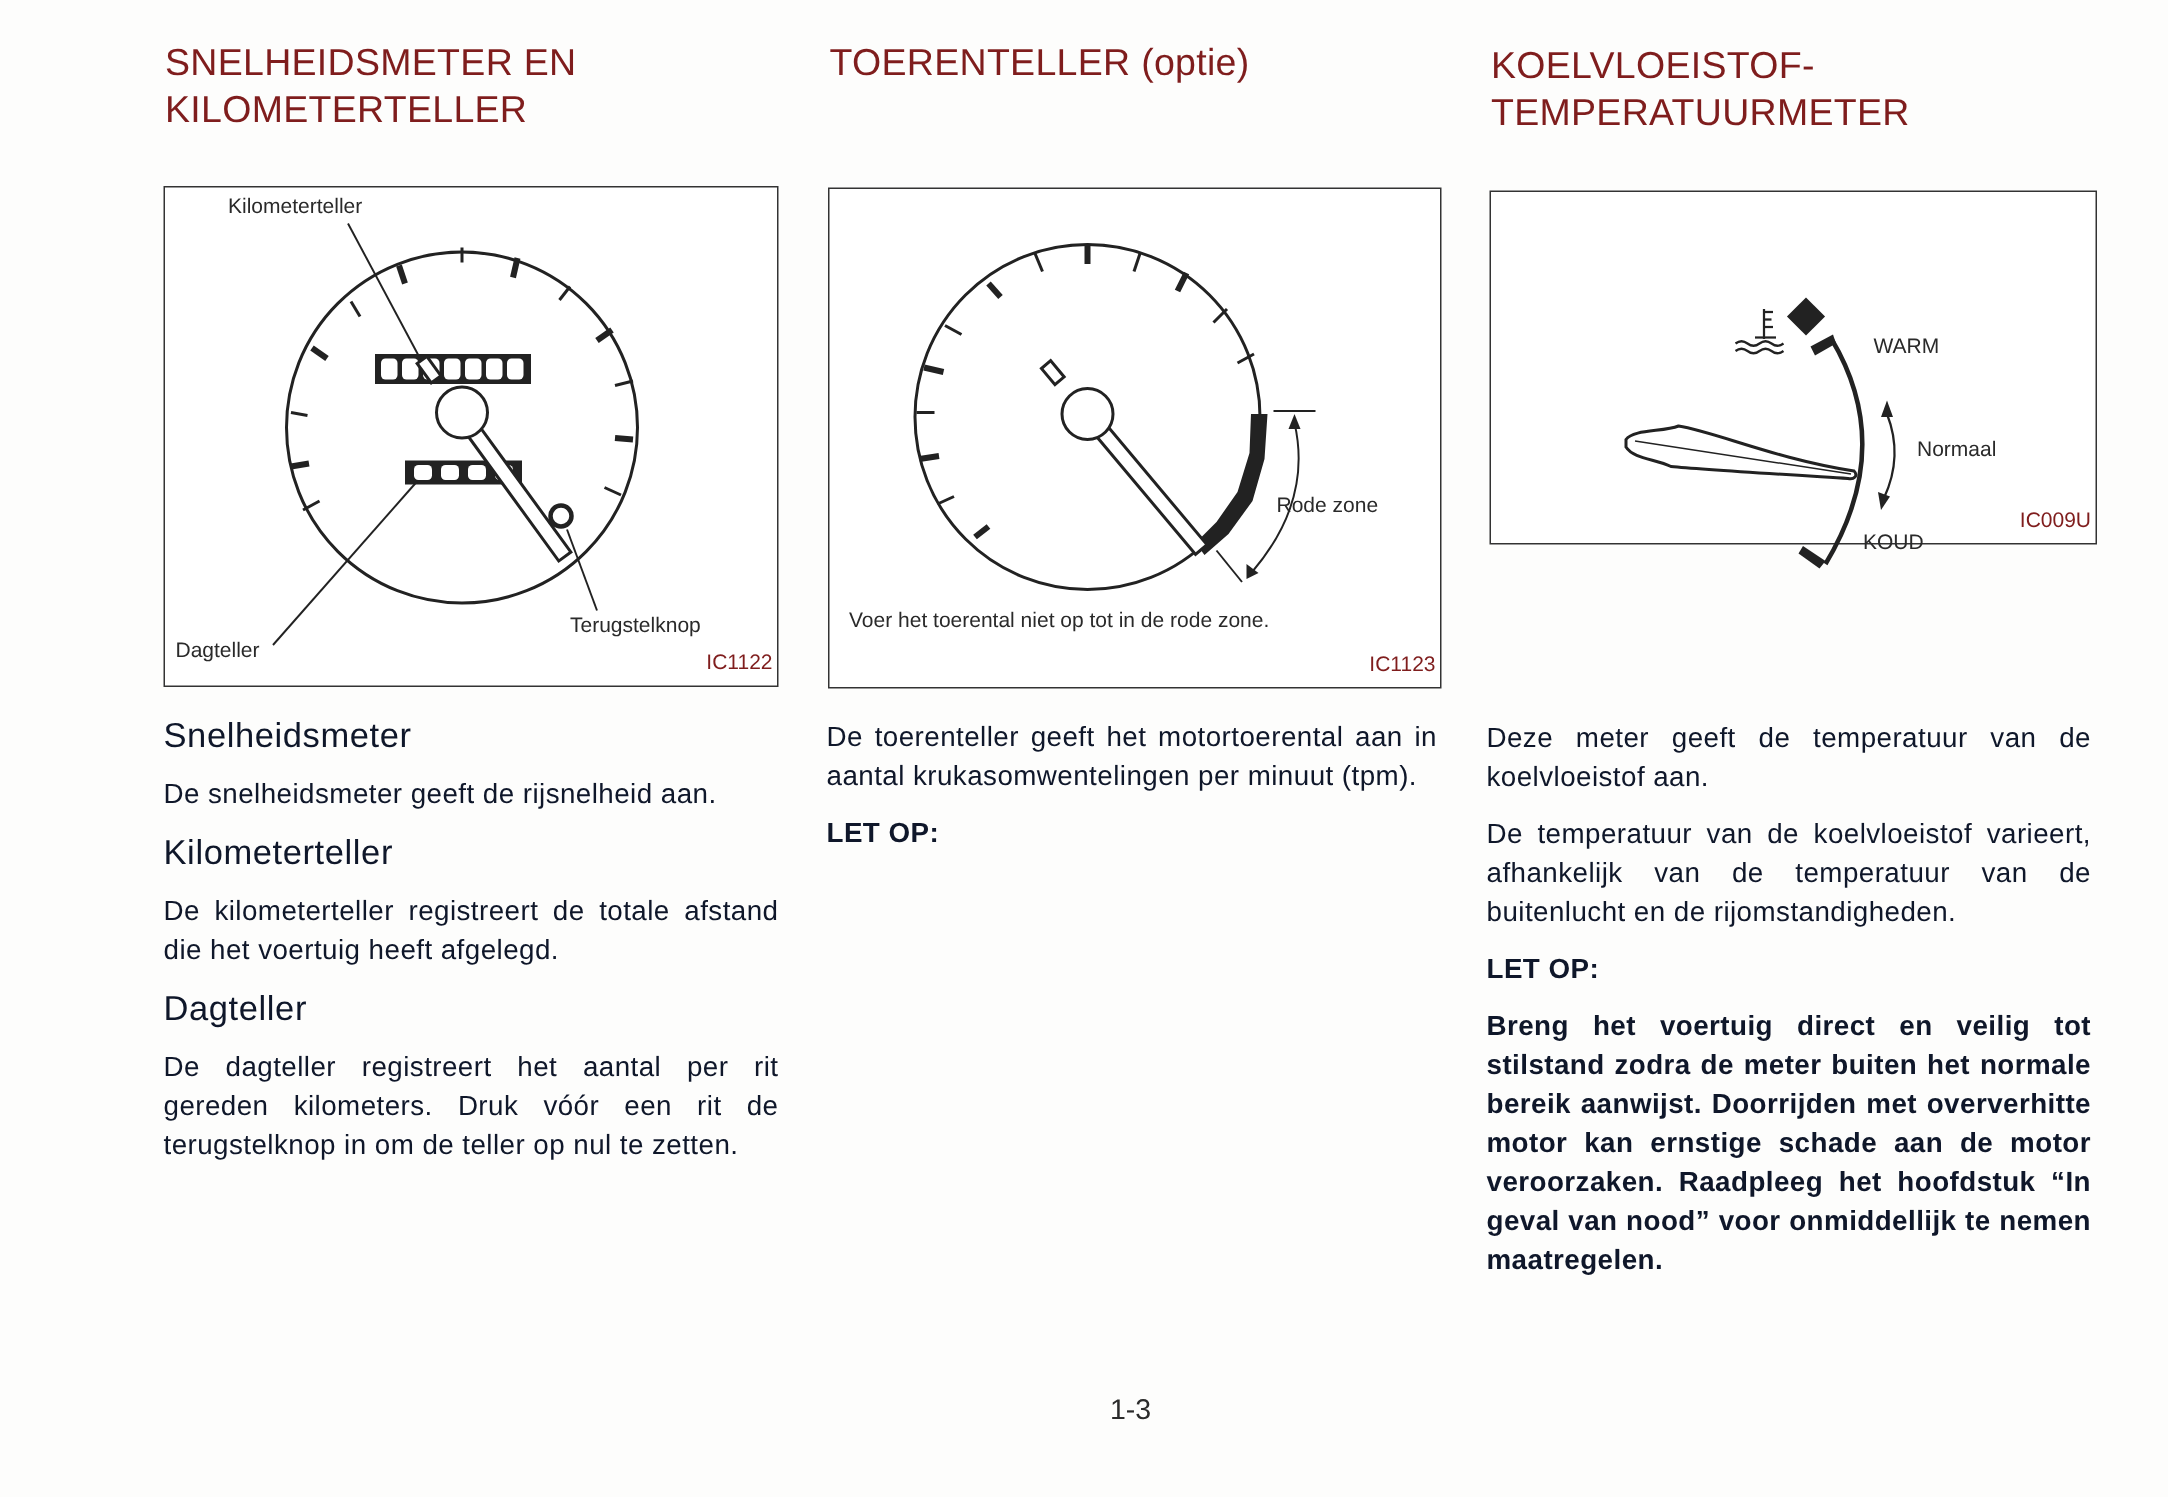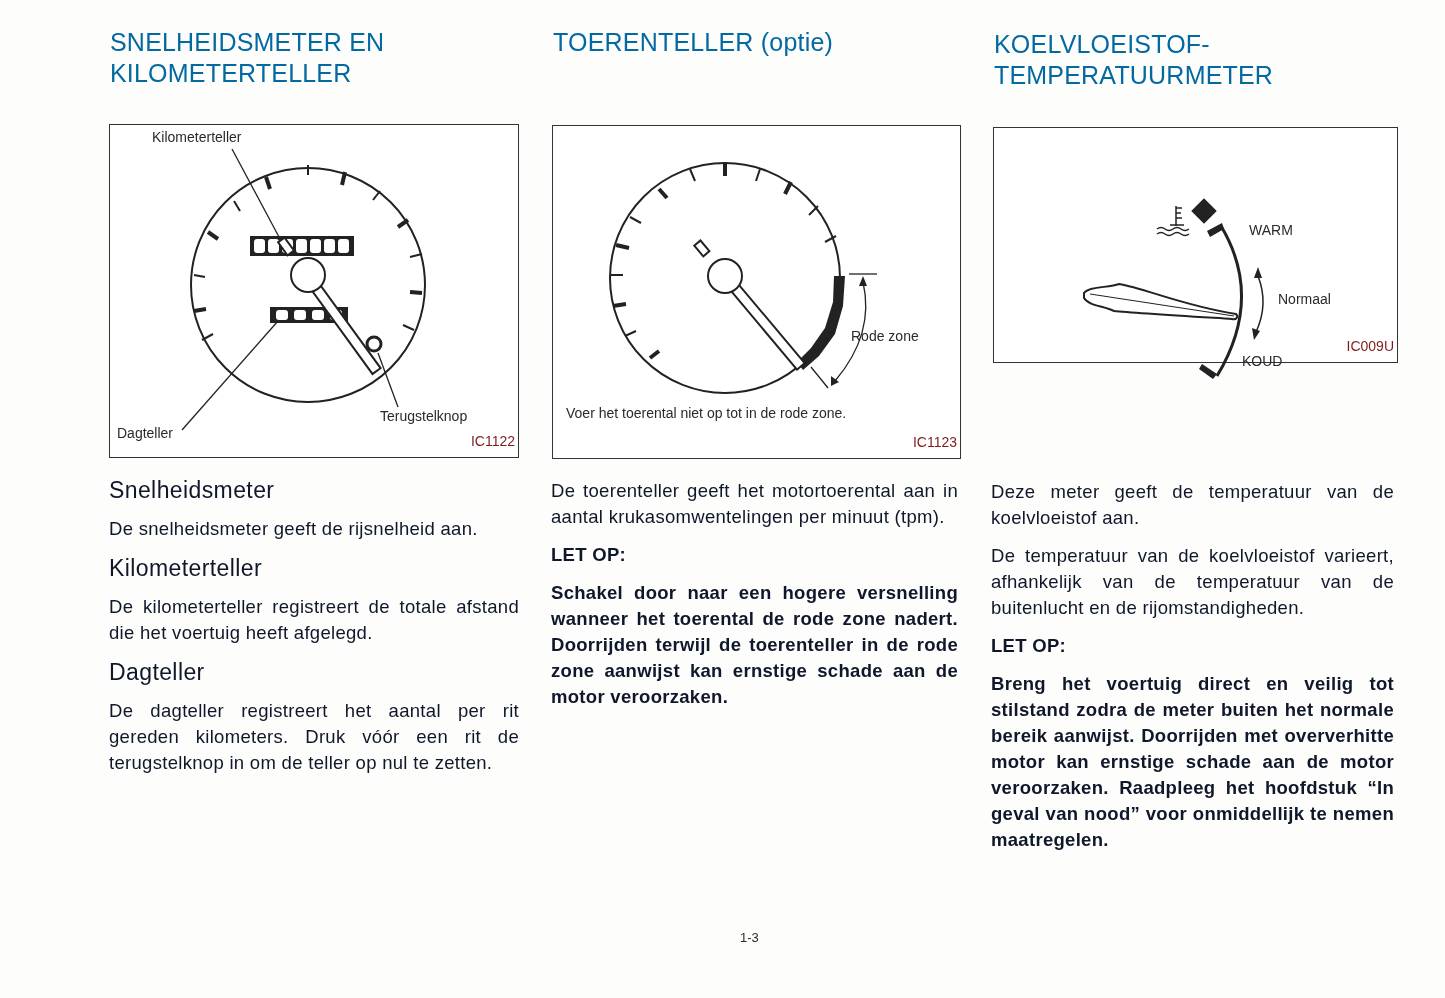--- a/index.html
+++ b/index.html
@@ -6,40 +6,40 @@
   body {
     width:1445px; height:998px; background:#fdfdfc; color:#2a2a2a;
     font-family:"Liberation Sans", sans-serif; position:relative; overflow:hidden;
   }
   .col { position:absolute; top:0; }
   .c1 { left:109px; width:410px; }
   .c2 { left:551px; width:409px; }
   .c3 { left:991px; width:405px; }
   .title {
     position:absolute; top:27px; left:0; font-size:25px; line-height:31px;
-    letter-spacing:0.2px; color:#0369a1; white-space:pre-line; font-weight:normal; margin:0;
+    letter-spacing:0.2px; color:#7f1d1d; white-space:pre-line; font-weight:normal; margin:0;
   }
   .c1 .title { left:1px; }
   .c2 .title { left:2px; }
   .c3 .title { left:3px; top:29px; }
   .fig {
     position:absolute; border:1.5px solid #333; background:#fff; box-sizing:border-box;
   }
   .c1 .fig { top:124px; left:0; width:410px; height:334px; }
   .c2 .fig { top:125px; left:1px; width:409px; height:334px;padding-left:29px; }
   .c3 .fig { top:127px; left:2px; width:405px; height:236px; }
   .fig svg { position:absolute; left:0; top:0; }
   .flabel { position:absolute; font-size:14px; color:#2a2a2a; white-space:nowrap; }
   .fcode { position:absolute; right:3px; bottom:8px; font-size:14px; color:#7f1d1d; }
   .body { position:absolute; left:0; font-size:18.5px; line-height:26px; color:#0f172a; letter-spacing:0.3px; }
   .subhead { font-size:23px; line-height:28px; margin:0 0 12px 0; font-weight:normal; letter-spacing:0.4px; }
   .para { margin:0 0 12px 0; text-align:justify; }
   .warn-title { font-weight:bold; margin:0 0 12px 0; }
   .warn { font-weight:bold; text-align:justify; margin:0; }
-  .pagenum { position:absolute; left:740px; top:930px; font-size:13px; color:#2b2b2b; }
+  .pagenum { position:absolute; left:740px; top:930px; font-size:19px; color:#2b2b2b; }
 </style>
 </head>
 <body>
 
 <div class="col c1">
   <h1 class="title">SNELHEIDSMETER EN
 KILOMETERTELLER</h1>
 
   <div class="fig">
     <svg width="410" height="334" viewBox="0 0 410 334">
@@ -144,21 +144,20 @@
       <polygon points="278,250 286,256 278,260" fill="#222"></polygon>
     </svg>
     <span class="flabel" style="left:298px; top:202px;">Rode zone</span>
     <span class="flabel" style="left:13px; top:279px; width:320px; white-space:normal; line-height:17px;">Voer het toerental niet op tot in de rode zone.</span>
     <span class="fcode">IC1123</span>
   </div>
 
   <div class="body" style="top:478px; width:407px;">
     <p class="para">De toerenteller geeft het motortoerental aan in aantal krukasomwentelingen per minuut (tpm).</p>
     <p class="warn-title">LET OP:</p>
-    <p class="warn">Schakel door naar een hogere versnelling wanneer het toerental de rode zone nadert. Doorrijden terwijl de toerenteller in de rode zone aanwijst kan ernstige schade aan de motor veroorzaken.</p>
   </div>
 </div>
 
 <div class="col c3">
   <h1 class="title">KOELVLOEISTOF-
 TEMPERATUURMETER</h1>
 
   <div class="fig">
     <svg width="405" height="334" viewBox="0 0 405 334">
 

